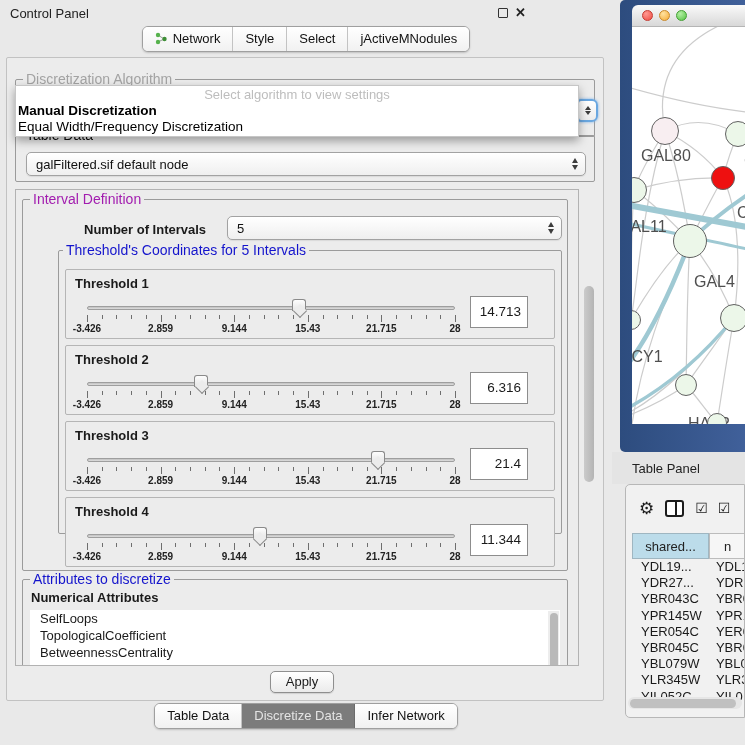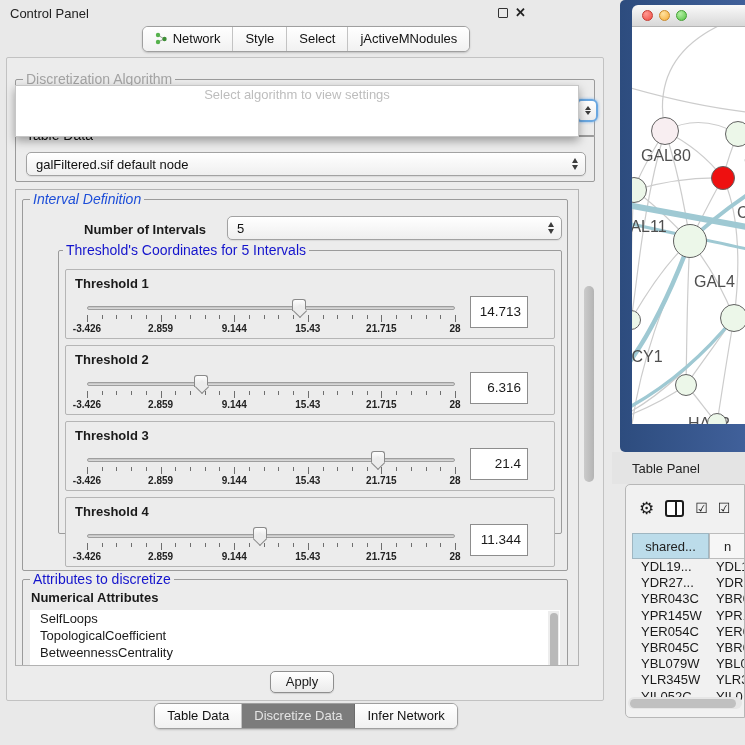--- a/index.html
+++ b/index.html
@@ -45,21 +45,21 @@
   .combo-fragment .tri-up { border-bottom-width:4px; border-left-width:3px; border-right-width:3px; }
   .combo-fragment .tri-dn { border-top-width:4px; border-left-width:3px; border-right-width:3px; }
 
   .tabledata-combo { left:10px; top:16px; width:560px; height:24px; }
 
   .scrollpane { position:absolute; left:8px; top:131px; width:564px; height:477px; border:1px solid #b2b2b2; background:#ececec; overflow:hidden; }
   .vscroll { position:absolute; left:574px; top:131px; width:16px; height:477px; }
   .vscroll .thumb { position:absolute; left:3px; top:97px; width:10px; height:196px; border-radius:5px; background:linear-gradient(90deg,#cbcbcb,#b4b4b4); }
 
   .interval-group { left:6px; top:9px; width:546px; height:372px; }
-  .interval-group > .group-title { color:#1d4ed8;font-style:italic; }
+  .interval-group > .group-title { color:#a21caf; }
   .thresholds-group { left:35px; top:50px; width:504px; height:284px; }
   .thresholds-group > .group-title { color:#1414cc; left:4px; }
   .attributes-group { left:6px; top:389px; width:546px; height:200px; }
   .attributes-group > .group-title { color:#1414cc; }
 
   .intervals-label { position:absolute; left:61px; top:22px; font-weight:bold; font-size:13px; }
   .intervals-combo { left:204px; top:16px; width:335px; height:24px; }
 
   .thr-box { position:absolute; left:6px; width:490px; height:70px; border:1px solid #b5b5b5; background:#ececec; border-radius:2px; }
   .thr-label { position:absolute; left:9px; top:6px; font-weight:bold; font-size:13px; }
@@ -159,20 +159,24 @@
       <span class="group-title">Discretization Algorithm</span>
     </div>
 
     <div class="combo-fragment">
       <span class="tri-up"></span>
       <span class="tri-dn"></span>
     </div>
 
     <div class="popup">
       <div class="popup-placeholder">Select algorithm to view settings</div>
+      <div id="popup-items">
+          <div class="popup-item bold">Manual Discretization</div>
+          <div class="popup-item">Equal Width/Frequency Discretization</div>
+        </div>
     </div>
 
     <div class="group tabledata-group">
       <span class="group-title">Table Data</span>
       <div class="combo tabledata-combo">
         <span>galFiltered.sif default node</span>
         <span class="stepper">
             <span class="tri-up"></span>
             <span class="tri-dn"></span>
           </span>

